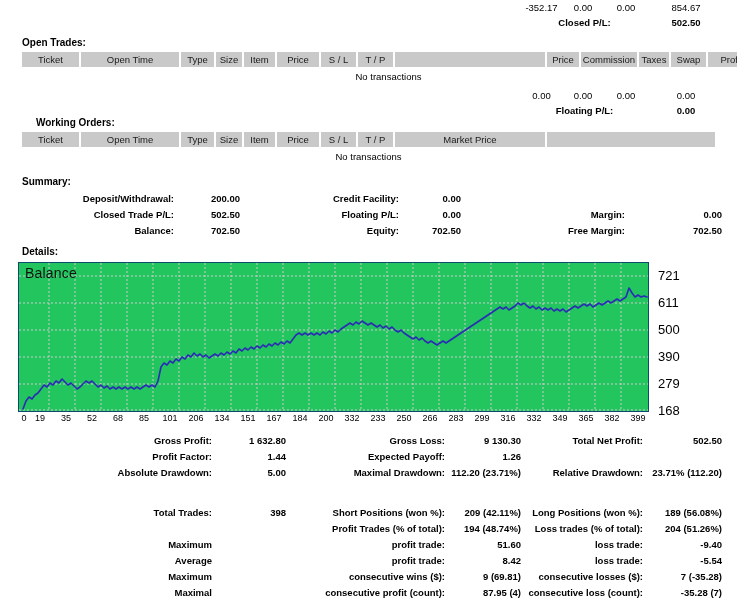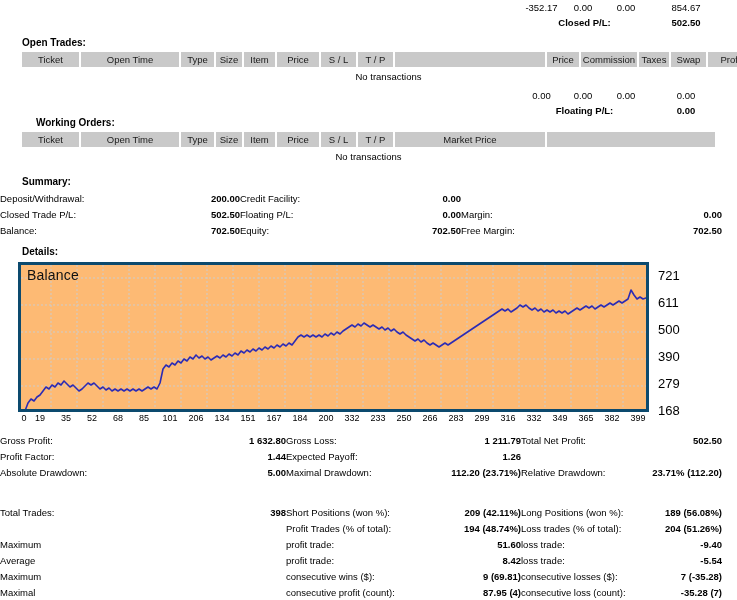--- a/index.html
+++ b/index.html
@@ -39,28 +39,28 @@
     border-bottom: 1px solid #ffffff;
   }
   .tbl th.last { border-right: none; }
   .tbl td.notrans {
     font-size: 9.5px; text-align: center; padding: 3px 0 2px 0; color: #000;
   }
 
   
   .grid { font-size: 9.5px; width: 737px; }
   .grid .r { display: flex; height: 16px; align-items: center; }
-  .lab { text-align: left; font-weight: normal; padding-right: 6px; }
+  .lab { text-align: right; font-weight: bold; padding-right: 6px; }
   .val { text-align: right; font-weight: bold; padding-right: 0px; }
 
   
   .chart-wrap { position: absolute; left: 18px; top: 262px; width: 700px; height: 152px; }
   .chart-box {
     position: absolute; left: 0; top: 0; width: 631px; height: 150px;
-    border: 3px solid #0c4a6e; background: #fdba74; overflow: hidden;
+    border: 1px solid #0c4a6e; background: #22c55e; overflow: hidden;
   }
   .chart-label {
     position: absolute; left: 6px; top: 2px;
     font-size: 14px; color: #111; letter-spacing: 0.2px;
   }
   .ylabels { position: absolute; left: 640px; top: 0; width: 60px; height: 150px; }
   .ylabels span {
     position: absolute; left: 0; font-size: 13px; color: #000; line-height: 13px;
   }
   .xlabels {
@@ -323,21 +323,21 @@
     <span style="left:594px">382</span>
     <span style="left:620px">399</span>
   </div>
 
   <div class="grid" style="position:absolute; left:0px; top:432px;">
 
     <div class="r">
       <div class="lab" style="width:218px">Gross Profit:</div>
       <div class="val" style="width:68px">1 632.80</div>
       <div class="lab" style="width:165px">Gross Loss:</div>
-      <div class="val" style="width:70px">1 211.79</div>
+      <div class="val" style="width:70px">9 130.30</div>
       <div class="lab" style="width:128px">Total Net Profit:</div>
       <div class="val" style="width:73px">502.50</div>
     </div>
 
     <div class="r">
       <div class="lab" style="width:218px">Profit Factor:</div>
       <div class="val" style="width:68px">1.44</div>
       <div class="lab" style="width:165px">Expected Payoff:</div>
       <div class="val" style="width:70px">1.26</div>
       <div class="lab" style="width:128px"></div>

